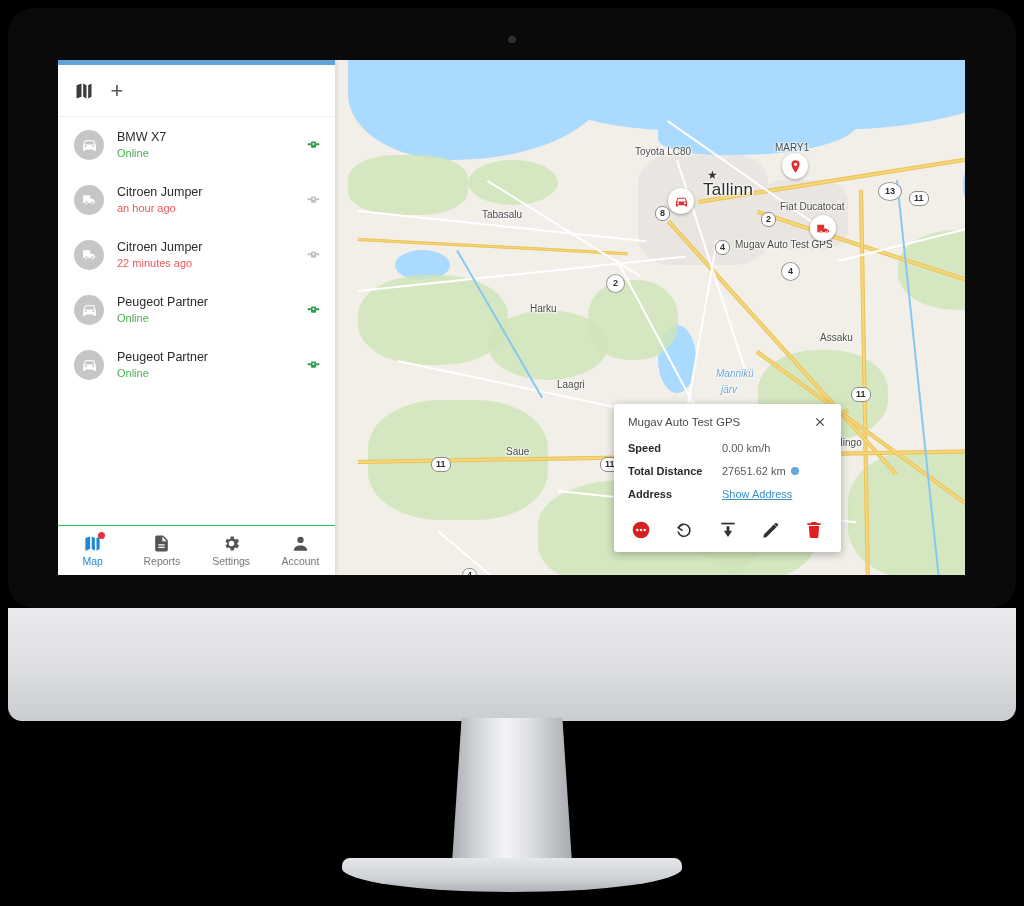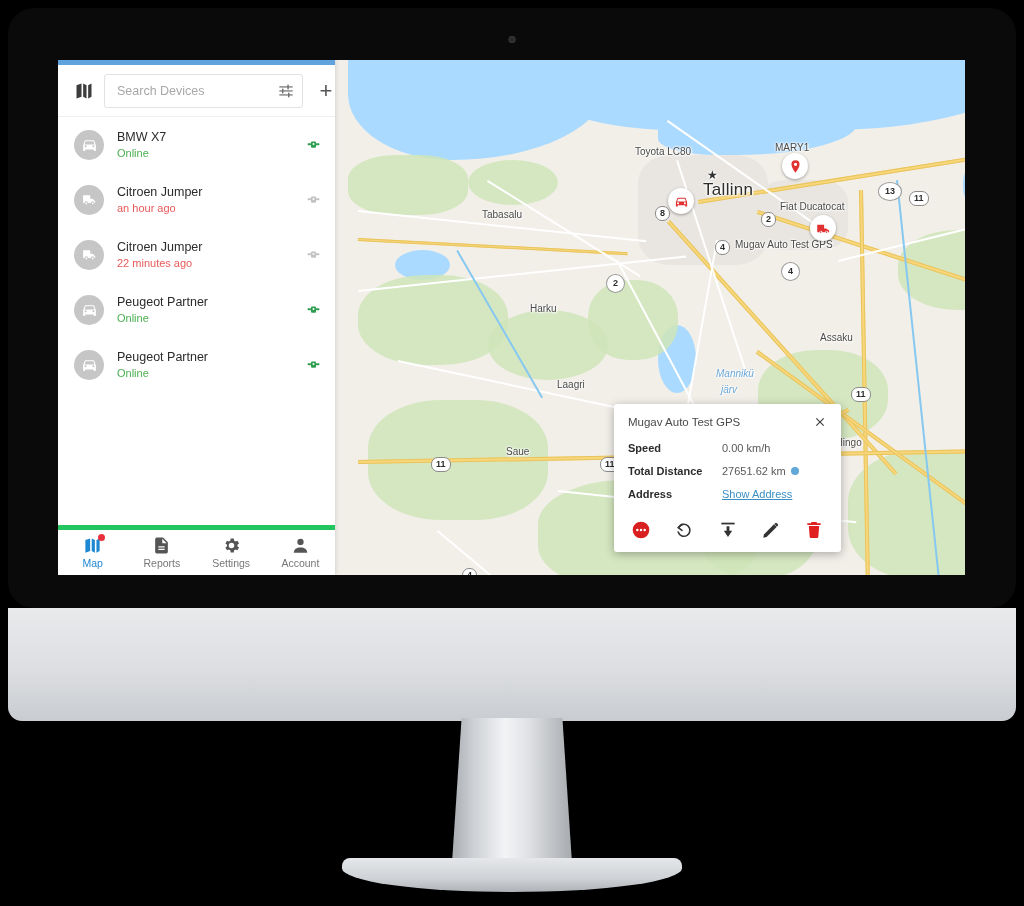--- a/index.html
+++ b/index.html
@@ -149,21 +149,21 @@
     white-space: nowrap; overflow: hidden; text-overflow: ellipsis;
   }
   .device-status { font-size: 11px; line-height: 15px; margin-top: 1px; }
   .device-status.online { color: #4caf50; }
   .device-status.offline { color: #e8595a; }
   .device-tracker { width: 15px; height: 15px; flex: 0 0 15px; }
   .device-tracker svg { width: 15px; height: 15px; }
 
   #bottom-nav {
     height: 50px; flex: 0 0 50px;
-    display: flex; border-top: 5px solid #22c55e; background: #fff;
+    display: flex; border-top: 1px solid #22c55e; background: #fff;
   }
   .nav-item {
     flex: 1; display: flex; flex-direction: column;
     align-items: center; justify-content: center; gap: 2px;
     cursor: pointer; position: relative;
   }
   .nav-icon { width: 19px; height: 19px; position: relative; }
   .nav-icon svg { width: 19px; height: 19px; fill: #555; }
   .nav-item.active .nav-icon svg { fill: #1e88d3; }
   .nav-label { font-size: 10.5px; color: #777; }
@@ -323,33 +323,20 @@
 
   <div id="sidebar">
     <div id="blue-strip"></div>
 
     <div id="search-bar">
       <span id="map-toggle-icon">
         <svg viewBox="0 0 24 24">
             <path d="M9 3 3 5v16l6-2V3zm2 0v16l4 2V5l-4-2zm6 2v16l4-2V3l-4 2z"></path>
           </svg>
       </span>
-      <div id="search-field">
-        <input id="search-input" type="text" placeholder="Search Devices" style="">
-        <span id="filter-icon">
-          <svg viewBox="0 0 24 24">
-            <rect x="2" y="5" width="20" height="1.8"></rect>
-              <rect x="2" y="11" width="20" height="1.8"></rect>
-              <rect x="2" y="17" width="20" height="1.8"></rect>
-            <rect x="14" y="2.5" width="2.2" height="7"></rect>
-              <rect x="6" y="8.5" width="2.2" height="7"></rect>
-              <rect x="15" y="14.5" width="2.2" height="7"></rect>
-          </svg>
-        </span>
-      </div>
       <div id="add-device-button">+</div>
     </div>
 
     <div id="device-list">
         <div class="device-row">
           <div class="device-avatar">
             <svg viewBox="0 0 24 24">
               <path d="M18.9 7.1A1.5 1.5 0 0 0 17.5 6h-11a1.5 1.5 0 0 0-1.4 1.1L3 13v7a1 1 0 0 0 1 1h1a1 1 0 0 0 1-1v-1h12v1a1 1 0 0 0 1 1h1a1 1 0 0 0 1-1v-7l-2.1-5.9zM6.5 16A1.5 1.5 0 1 1 8 14.5 1.5 1.5 0 0 1 6.5 16zm11 0a1.5 1.5 0 1 1 1.5-1.5 1.5 1.5 0 0 1-1.5 1.5zM5 12l1.5-4.5h11L19 12z"></path>
             </svg>
           </div>

